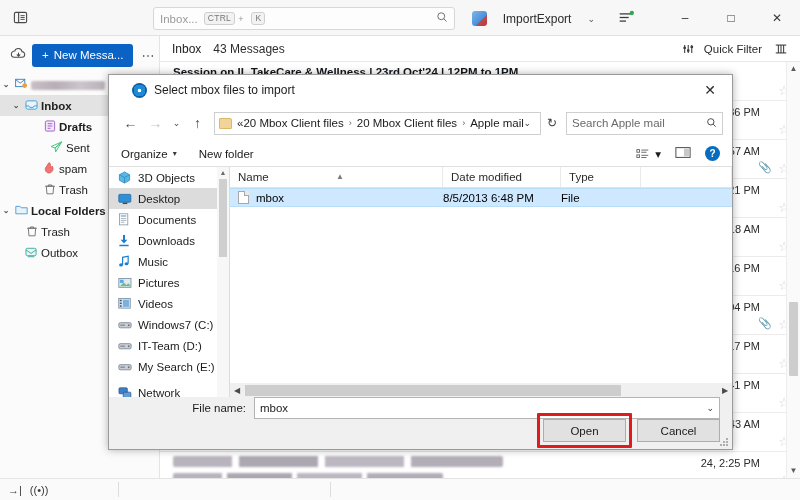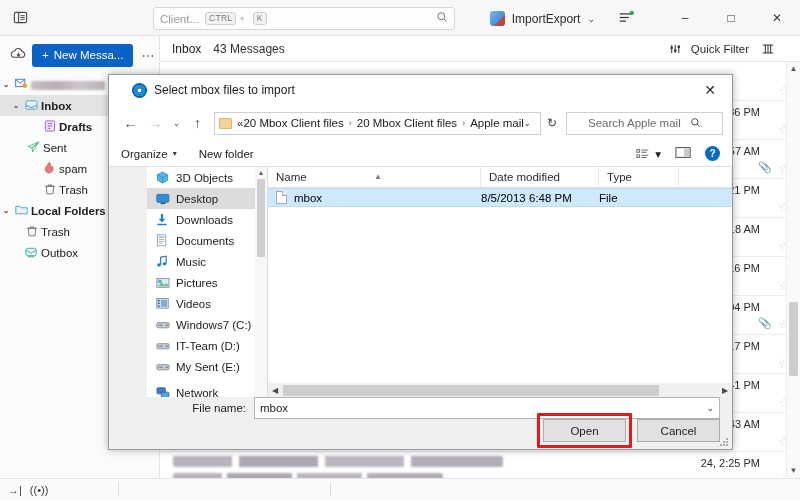--- a/index.html
+++ b/index.html
@@ -32,21 +32,21 @@
   .kbd {
     display:inline-block; border:1px solid #cfcfcf; border-radius:3px;
     background:#f2f2f2; color:#767676; font-size:8.5px; line-height:11px;
     padding:0 3px; margin-left:6px; letter-spacing:.3px;
   }
   .kplus { color:#9a9a9a; font-size:9px; margin:0 2px 0 3px; }
   .tb-search .mag { margin-left:auto; font-size:12px; color:#6c6c6c; }
 
   .tb-account {
     position:absolute; right:205px; top:8px; height:21px;
-    display:flex; align-items:center; gap:7px; font-size:12px; color:#2b2b2b;
+    display:flex; align-items:center; gap:16px; font-size:12px; color:#2b2b2b;
   }
   .acct-av {
     width:15px; height:15px; border-radius:3px;
     background:linear-gradient(135deg,#7fb5e6 0%,#4a90d9 60%,#c24a4a 61%,#b23c3c 100%);
   }
   .chev { font-size:9px; color:#555; }
   .tb-appmenu { position:absolute; right:163px; top:10px; width:20px; height:16px; }
   .winbtns { position:absolute; right:0; top:0; display:flex; height:36px; }
   .winbtn { width:46px; height:36px; display:flex; align-items:center; justify-content:center;
             color:#3a3a3a; font-size:12px; }
@@ -75,21 +75,21 @@
     background:linear-gradient(90deg,#c9c0c6,#b8aeb6,#cdc5cb,#b9b1b8);
     filter:blur(1.1px); vertical-align:middle;
   }
 
   
   .tb-listhdr {
     position:absolute; left:160px; top:36px; right:0; height:26px;
     background:#fff; border-bottom:1px solid #e8e8e8; display:flex; align-items:center;
     padding-left:12px; gap:12px; font-size:12px; color:#1b1b1b;
   }
-  .qf { margin-left:auto; display:flex; align-items:center; gap:6px; padding-right:25px; color:#2b2b2b; font-size:11.5px;}
+  .qf { margin-left:auto; display:flex; align-items:center; gap:6px; padding-right:12px; color:#2b2b2b; font-size:11.5px;}
 
   .tb-list { position:absolute; left:160px; top:62px; right:0; bottom:22px; background:#fff; }
   .mrow { position:relative; height:39px; border-bottom:1px solid #ececec; }
   .mrow .subj {
     position:absolute; left:13px; top:4px; font-size:11.5px; font-weight:bold; color:#14171a;
     white-space:nowrap;
   }
   .mrow .date {
     position:absolute; right:40px; top:5px; font-size:11px; color:#2c2c2c; white-space:nowrap;
   }
@@ -143,35 +143,35 @@
   .addr .fold {
     width:13px; height:11px; background:#f2d398; border:1px solid #dcb96a; border-radius:1px 2px 1px 1px;
     margin-right:5px; flex:none;
   }
   .addr .crumb { white-space:nowrap; }
   .addr .sep { margin:0 5px; color:#5a5a5a; font-size:9px; }
   .addr .dd { margin-left:auto; font-size:9px; color:#3a3a3a; padding:0 5px; }
   .refresh { width:22px; text-align:center; font-size:12px; color:#3a3a3a; }
   .dsearch {
     width:157px; height:23px; border:1px solid #cfcfcf; background:#fff;
-    display:flex; align-items:center; padding:0 21px; font-size:11.5px; color:#6a6a6a; margin-left:3px;
+    display:flex; align-items:center; padding:0 5px; font-size:11.5px; color:#6a6a6a; margin-left:3px;
   }
   .dsearch .mag { margin-left:auto; font-size:11px; color:#3a3a3a; }
 
   .dlg-cmd { height:26px; background:#fff; display:flex; align-items:center; padding:0 12px; gap:0;
              font-size:11.5px; color:#1b1b1b; border-bottom:1px solid #e0e0e0; }
   .cmd { display:flex; align-items:center; gap:5px; margin-right:22px; }
   .cmd .ar { font-size:8px; color:#3a3a3a; }
   .cmd-right { margin-left:auto; display:flex; align-items:center; gap:14px; }
   .helpic {
     width:15px; height:15px; border-radius:50%; background:#0a6cbf; color:#fff;
     font-size:10px; font-weight:bold; display:flex; align-items:center; justify-content:center;
   }
 
-  .dlg-body { position:absolute; left:0; right:0; top:92px; bottom:52px; display:flex; background:#ec4899;margin-left:38px; }
+  .dlg-body { position:absolute; left:0; right:0; top:92px; bottom:52px; display:flex; background:#ec4899; }
   .nav-pane { width:120px; background:#fff; position:relative; overflow:hidden; }
   .np-item { display:flex; align-items:center; height:21px; padding-left:9px; font-size:11.5px; color:#1b1b1b; }
   .np-item.sel { background:#dcdcdc; }
   .np-ic { width:20px; font-size:11px; display:flex; align-items:center; }
   .np-scroll { position:absolute; right:0; top:0; bottom:0; width:12px; background:#f7f7f7; }
   .np-scroll .a { height:12px; text-align:center; font-size:7px; line-height:12px; color:#6a6a6a; }
   .np-scroll .th { position:absolute; left:2px; right:2px; top:12px; height:78px; background:#cfcfcf; }
 
   .sp-v { width:1px; background:#dcdcdc; }
 
@@ -236,21 +236,21 @@
           <line x1="6" y1="3" x2="6" y2="13" stroke="#4a4a4a" stroke-width="1.2"></line>
           <line x1="8" y1="6" x2="12.5" y2="6" stroke="#4a4a4a" stroke-width="1"></line>
           <line x1="8" y1="8" x2="12.5" y2="8" stroke="#4a4a4a" stroke-width="1"></line>
           <line x1="8" y1="10" x2="12.5" y2="10" stroke="#4a4a4a" stroke-width="1"></line>
         </svg>
     </div>
   </div>
 
   <div class="tb-searchwrap">
     <div class="tb-search">
-      <span class="ph">Client...</span>
+      <span class="ph">Inbox...</span>
       <span class="kbd">CTRL</span>
       <span class="kplus">+</span>
       <span class="kbd">K</span>
       <span class="mag">
         <svg width="12" height="12" viewBox="0 0 16 16">
             <circle cx="7" cy="7" r="4.6" fill="none" stroke="#6c6c6c" stroke-width="1.3"></circle>
             <line x1="10.4" y1="10.4" x2="14" y2="14" stroke="#6c6c6c" stroke-width="1.3"></line>
           </svg>
       </span>
     </div>
@@ -313,21 +313,21 @@
         <div class="folder bold" style="padding-left: 28px;">
           <span class="tw"></span>
           <span class="fic"><svg width="12" height="12" viewBox="0 0 13 13">
               <rect x="1.5" y="1" width="10" height="11" rx="1.5" fill="#f3e8fb" stroke="#9b59c7" stroke-width="1"></rect>
               <line x1="4" y1="4" x2="9" y2="4" stroke="#9b59c7" stroke-width="1"></line>
               <line x1="4" y1="6.5" x2="9" y2="6.5" stroke="#9b59c7" stroke-width="1"></line>
               <line x1="4" y1="9" x2="7" y2="9" stroke="#9b59c7" stroke-width="1"></line>
             </svg></span>
           <span>Drafts</span>
         </div>
-        <div class="folder" style="padding-left: 12px;">
+        <div class="folder" style="padding-left: 35px;">
           <span class="tw"></span>
           <span class="fic"><svg width="13" height="12" viewBox="0 0 14 13">
               <path d="M12.6 1 1.2 6l4.3 1.6L12.6 1z" fill="none" stroke="#3fbf7f" stroke-width="1"></path>
               <path d="M12.6 1 5.5 7.6l.6 4.2L12.6 1z" fill="none" stroke="#3fbf7f" stroke-width="1"></path>
             </svg></span>
           <span>Sent</span>
         </div>
         <div class="folder" style="padding-left: 28px;">
           <span class="tw"></span>
           <span class="fic"><svg width="11" height="12" viewBox="0 0 12 13">
@@ -391,20 +391,21 @@
           <line x1="5" y1="2" x2="5" y2="11" stroke="#3a3a3a" stroke-width="1.2"></line>
           <line x1="8" y1="2" x2="8" y2="11" stroke="#3a3a3a" stroke-width="1.2"></line>
           <line x1="11" y1="2" x2="11" y2="11" stroke="#3a3a3a" stroke-width="1.2"></line>
         </svg>
     </span>
   </div>
 
   <div class="tb-list">
     <div id="msg-rows">
         <div class="mrow">
+          <div class="subj">Session on IL TakeCare &amp; Wellness | 23rd Oct'24 | 12PM to 1PM</div>
           <div class="blurline" style="width: 190px;"></div>
           <div class="star">☆</div>
         </div>
         <div class="mrow">
           <div class="blurline" style="top: 4px; height: 11px;"></div>
           <div class="blurline" style="width: 243px;"></div>
           <div class="date">24, 6:36 PM</div>
           <div class="star">☆</div>
         </div>
         <div class="mrow">
@@ -568,38 +569,38 @@
                 <svg width="14" height="12" viewBox="0 0 15 13">
                   <rect x="0.8" y="1.5" width="13" height="8.5" rx="1" fill="#2f90d8" stroke="#1c6ca8" stroke-width=".9"></rect>
                   <rect x="5" y="10.4" width="5" height="1.6" fill="#4a4a4a"></rect>
                 </svg>
               </span>
               <span>Desktop</span>
             </div>
             <div class="np-item">
               <span class="np-ic">
                 <svg width="12" height="13" viewBox="0 0 13 14">
-                  <path d="M6.5 1v7.5" stroke="#1a7fd0" stroke-width="2.2" fill="none"></path>
-                  <path d="M2.8 6.2 6.5 10.2 10.2 6.2" fill="#1a7fd0"></path>
-                  <rect x="1.5" y="11.6" width="10" height="1.6" fill="#1a7fd0"></rect>
-                </svg>
-              </span>
-              <span>Downloads</span>
-            </div>
-            <div class="np-item">
-              <span class="np-ic">
-                <svg width="12" height="13" viewBox="0 0 13 14">
                   <rect x="1.6" y="0.8" width="9" height="12" fill="#fff" stroke="#8a9aa8" stroke-width=".9"></rect>
                   <rect x="3" y="2.6" width="6" height="1.2" fill="#5a9fd4"></rect>
                   <line x1="3" y1="6" x2="9" y2="6" stroke="#9aa8b4" stroke-width=".9"></line>
                   <line x1="3" y1="8" x2="9" y2="8" stroke="#9aa8b4" stroke-width=".9"></line>
                   <line x1="3" y1="10" x2="7" y2="10" stroke="#9aa8b4" stroke-width=".9"></line>
                 </svg>
               </span>
               <span>Documents</span>
+            </div>
+            <div class="np-item">
+              <span class="np-ic">
+                <svg width="12" height="13" viewBox="0 0 13 14">
+                  <path d="M6.5 1v7.5" stroke="#1a7fd0" stroke-width="2.2" fill="none"></path>
+                  <path d="M2.8 6.2 6.5 10.2 10.2 6.2" fill="#1a7fd0"></path>
+                  <rect x="1.5" y="11.6" width="10" height="1.6" fill="#1a7fd0"></rect>
+                </svg>
+              </span>
+              <span>Downloads</span>
             </div>
             <div class="np-item">
               <span class="np-ic">
                 <svg width="12" height="13" viewBox="0 0 13 14">
                   <path d="M5 10.5V2.5l6-1.3v8" fill="none" stroke="#1a7fd0" stroke-width="1.3"></path>
                   <ellipse cx="3.3" cy="10.7" rx="2.1" ry="1.7" fill="#1a7fd0"></ellipse>
                   <ellipse cx="9.2" cy="9.4" rx="2.1" ry="1.7" fill="#1a7fd0"></ellipse>
                 </svg>
               </span>
               <span>Music</span>
@@ -647,21 +648,21 @@
               <span>IT-Team (D:)</span>
             </div>
             <div class="np-item">
               <span class="np-ic">
                 <svg width="14" height="11" viewBox="0 0 15 12">
                   <rect x="0.8" y="4" width="13.4" height="5.6" rx="1.4" fill="#c8ced4" stroke="#7a8490" stroke-width=".9"></rect>
                   <rect x="2.4" y="6" width="5" height="1.6" fill="#8a929c"></rect>
                   <circle cx="11.6" cy="6.8" r="1" fill="#6a727c"></circle>
                 </svg>
               </span>
-              <span>My Sent (E:)</span>
+              <span>My Search (E:)</span>
             </div>
             <div class="np-item" style="margin-top: 5px;">
               <span class="np-ic">
                 <svg width="14" height="13" viewBox="0 0 15 14">
                   <rect x="1" y="2" width="9" height="6.4" rx="1" fill="#3f7fc8" stroke="#28558c" stroke-width=".8"></rect>
                   <rect x="5.6" y="6.6" width="8.2" height="5.8" rx="1" fill="#5a9fd8" stroke="#28558c" stroke-width=".8"></rect>
                 </svg>
               </span>
               <span>Network</span>
             </div>

